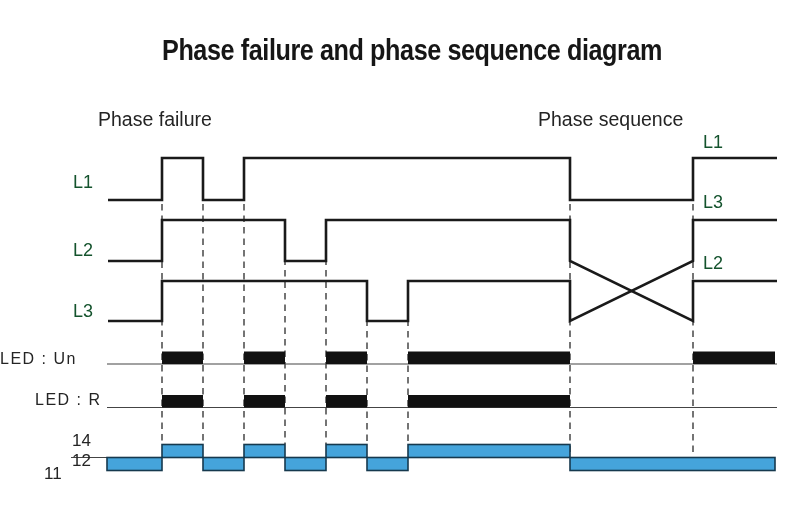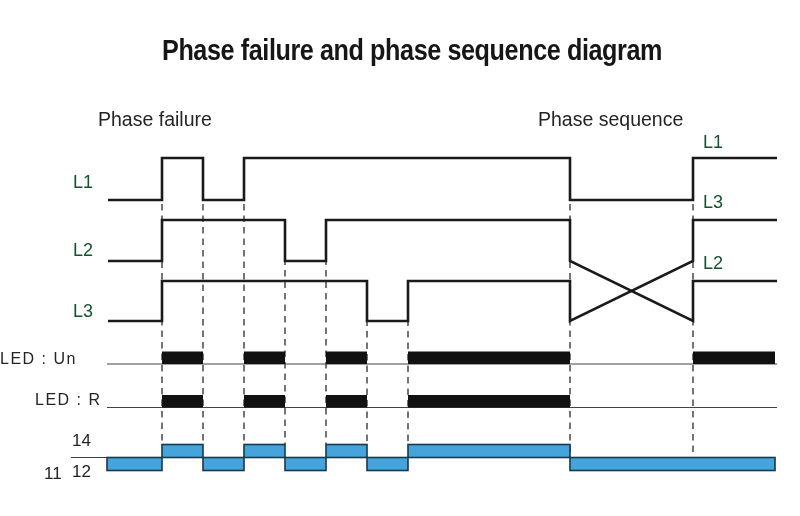--- a/index.html
+++ b/index.html
@@ -71,15 +71,15 @@
 
   <div class="abs sig-label" style="left:703px;top:132px;">L1</div>
   <div class="abs sig-label" style="left:703px;top:192px;">L3</div>
   <div class="abs sig-label" style="left:703px;top:253px;">L2</div>
 
   <div class="abs led-label" style="left:0;top:350px;">LED : Un</div>
   <div class="abs led-label" style="left:35px;top:391px;">LED : R</div>
 
   <div class="abs relay-label" style="left:44px;top:464px;">11</div>
   <div class="abs relay-label" style="left:72px;top:431px;">14</div>
-  <div class="abs relay-label" style="left:72px;top:462px;">12</div>
+  <div class="abs relay-label" style="left:72px;top:451px;">12</div>
 
 </div>
 
 </body></html>

